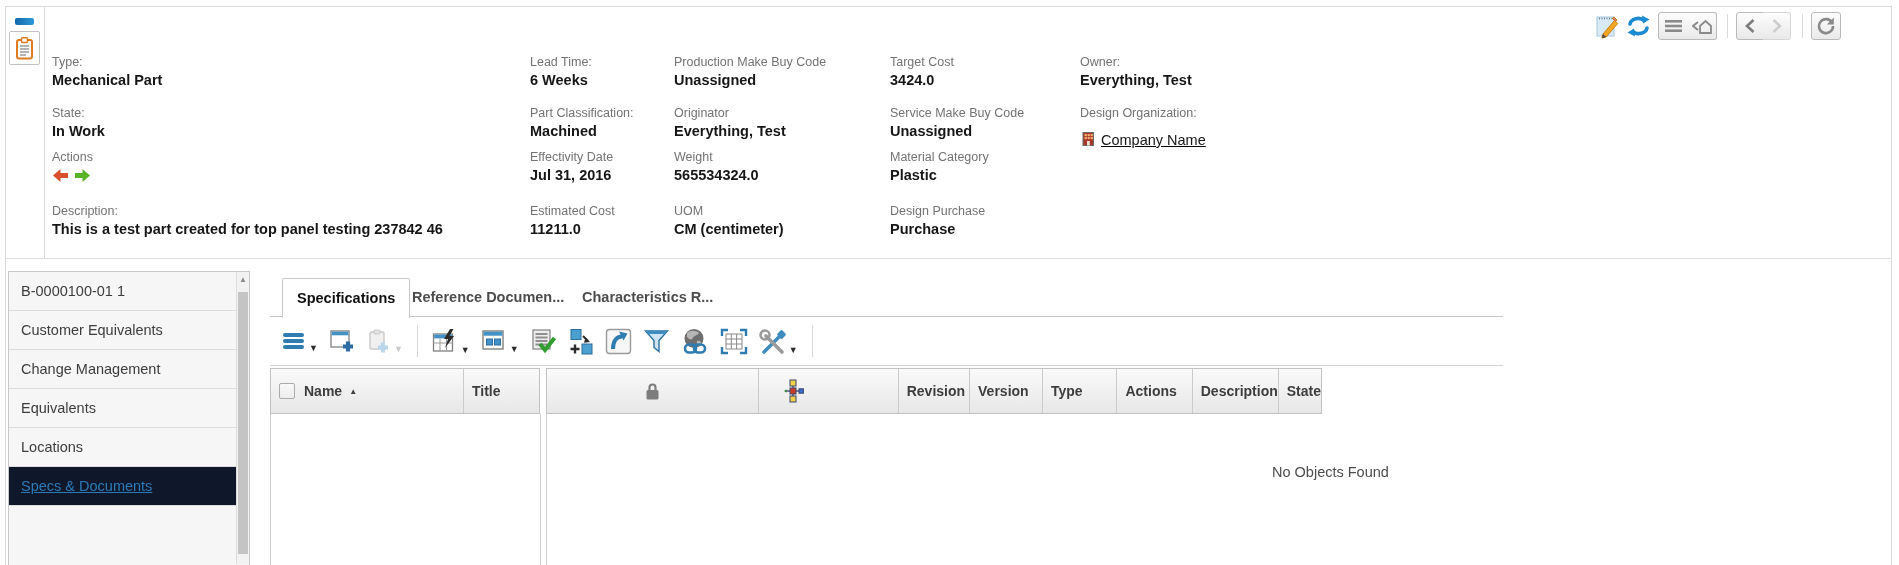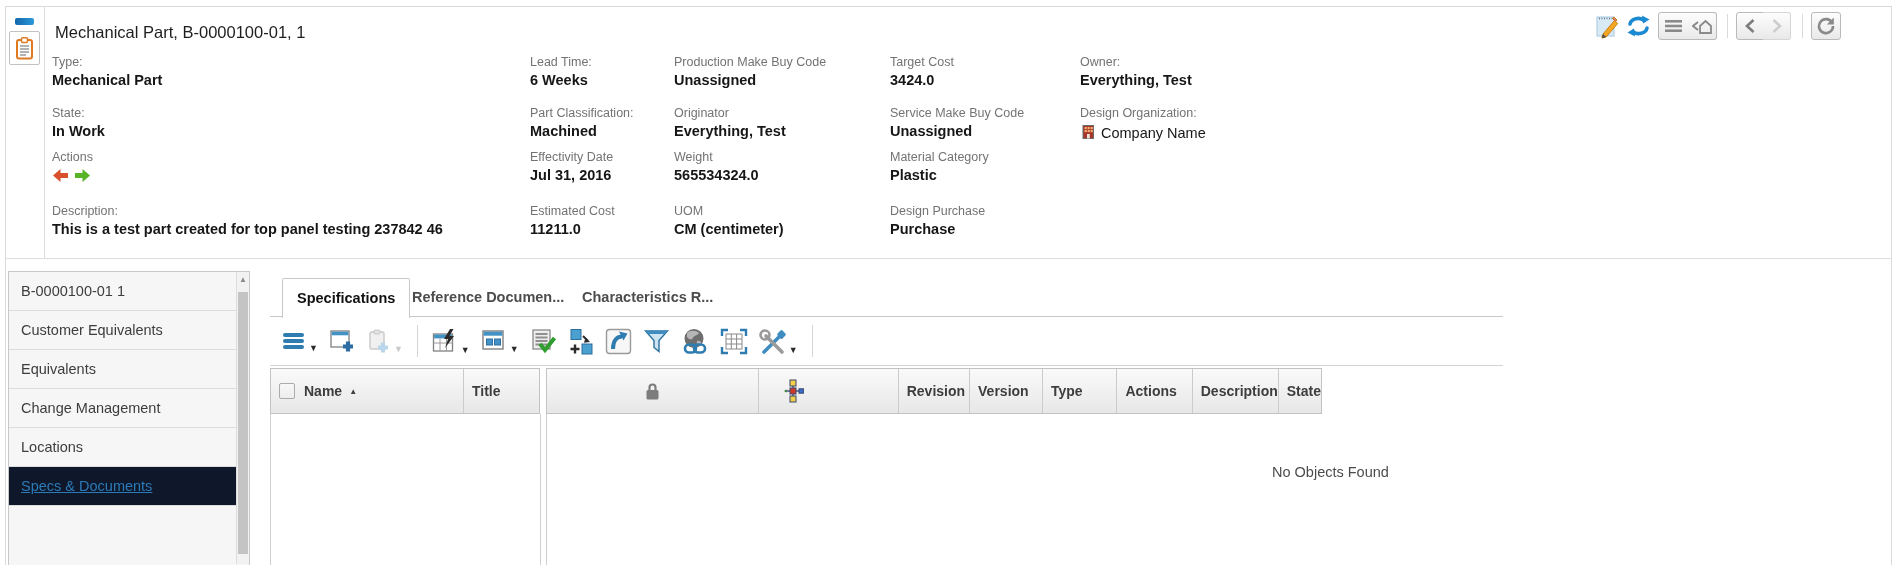--- a/index.html
+++ b/index.html
@@ -17,21 +17,21 @@
               border:1px solid #c2c2c2; border-radius:2px; display:flex; align-items:center; justify-content:center; }
   .rail-divider { position:absolute; left:44px; top:7px; width:1px; height:251px; background:#dcdcdc; }
   .panel-divider { position:absolute; left:6px; top:258px; width:1886px; height:1px; background:#dedede; }
 
   
   .page-title { position:absolute; left:55px; top:23px; font-size:16.5px; color:#1e1e1e; }
   .field { position:absolute; }
   .field .lbl { font-size:12.5px; color:#737373; line-height:14px; }
   .field .val { font-size:14.5px; font-weight:700; color:#161616; line-height:17px; margin-top:3px; white-space:nowrap; }
   .val-link { color:#2b7bb9; font-weight:400 !important; }
-  .org-row { display:flex; align-items:center; gap:5px; margin-top:2px; }
+  .org-row { display:flex; align-items:center; gap:5px; margin-top:9px;text-decoration:underline; }
   .actions-row { display:flex; align-items:center; gap:5px; margin-top:4px; }
 
   
   .tr-icon { position:absolute; top:12px; cursor:pointer; }
   .tr-btn { position:absolute; top:12px; width:30px; height:28px; border:1px solid #b9b9b9; border-radius:3px;
             background:linear-gradient(#fdfdfd,#e9e9e9); display:flex; align-items:center; justify-content:center; }
   .tr-btn.joined-l { border-top-right-radius:0; border-bottom-right-radius:0; }
   .tr-btn.joined-r { border-top-left-radius:0; border-bottom-left-radius:0; border-left:none; }
   .tr-btn.disabled { border-color:#d6d6d6; }
   .tr-sep { position:absolute; top:14px; width:1px; height:24px; background:#dadada; }
@@ -94,21 +94,20 @@
           <rect x="6.5" y="0.8" width="6" height="4.6" rx="1" fill="#fff" stroke="#e07a20" stroke-width="1.5"></rect>
           <g stroke="#9a9a9a" stroke-width="1.4">
             <path d="M5 9h9M5 12h9M5 15h9M5 18h6"></path>
           </g>
         </svg>
     </span>
   </div>
   <div class="rail-divider"></div>
   <div class="panel-divider"></div>
 
-  <div class="page-title">Mechanical Part, B-0000100-01, 1</div>
 
   <span class="tr-icon" style="left:1595px;top:13px">
     <svg width="24" height="26" viewBox="0 0 24 26">
         <rect x="2" y="4" width="17" height="19" fill="#d9eaf7" stroke="#a9c6dc"></rect>
         <g stroke="#5a7a93" stroke-width="1.6">
           <path d="M4 5.5h1M6.5 5.5h1M9 5.5h1M11.5 5.5h1M14 5.5h1M16.5 5.5h1"></path>
         </g>
         <path d="M8 21l11.5-13.5 3.2 3L11.2 24l-4.3 1z" fill="#f5a623" stroke="#c77f1b"></path>
         <path d="M8 21l-1.1 4.2 4.3-1.1z" fill="#4a4a4a"></path>
         <path d="M17.5 5.5l3.2 3 1.3-1.5-3.2-3z" fill="#e8746a" stroke="#c77f1b"></path>
@@ -266,22 +265,22 @@
             <rect x="7" y="10" width="2.8" height="4.5" fill="#e9e2d8"></rect>
           </svg>
       </span>
       <span class="val val-link" style="font-size:14.5px">Company Name</span>
     </div>
   </div>
 
   <div class="sidebar">
     <div class="nav-item"><span>B-0000100-01 1</span></div>
     <div class="nav-item"><span>Customer Equivalents</span></div>
+    <div class="nav-item"><span>Change Management</span></div>
     <div class="nav-item"><span>Equivalents</span></div>
-    <div class="nav-item"><span>Change Management</span></div>
     <div class="nav-item"><span>Locations</span></div>
     <div class="nav-item active"><span>Specs &amp; Documents</span></div>
     <div class="sb-scroll">
       <div class="sb-arrow">▲</div>
       <div class="sb-thumb"></div>
     </div>
   </div>
 
   <div class="tabstrip-line"></div>
   <div class="tab active" style="left:282px"><span>Specifications</span></div>

